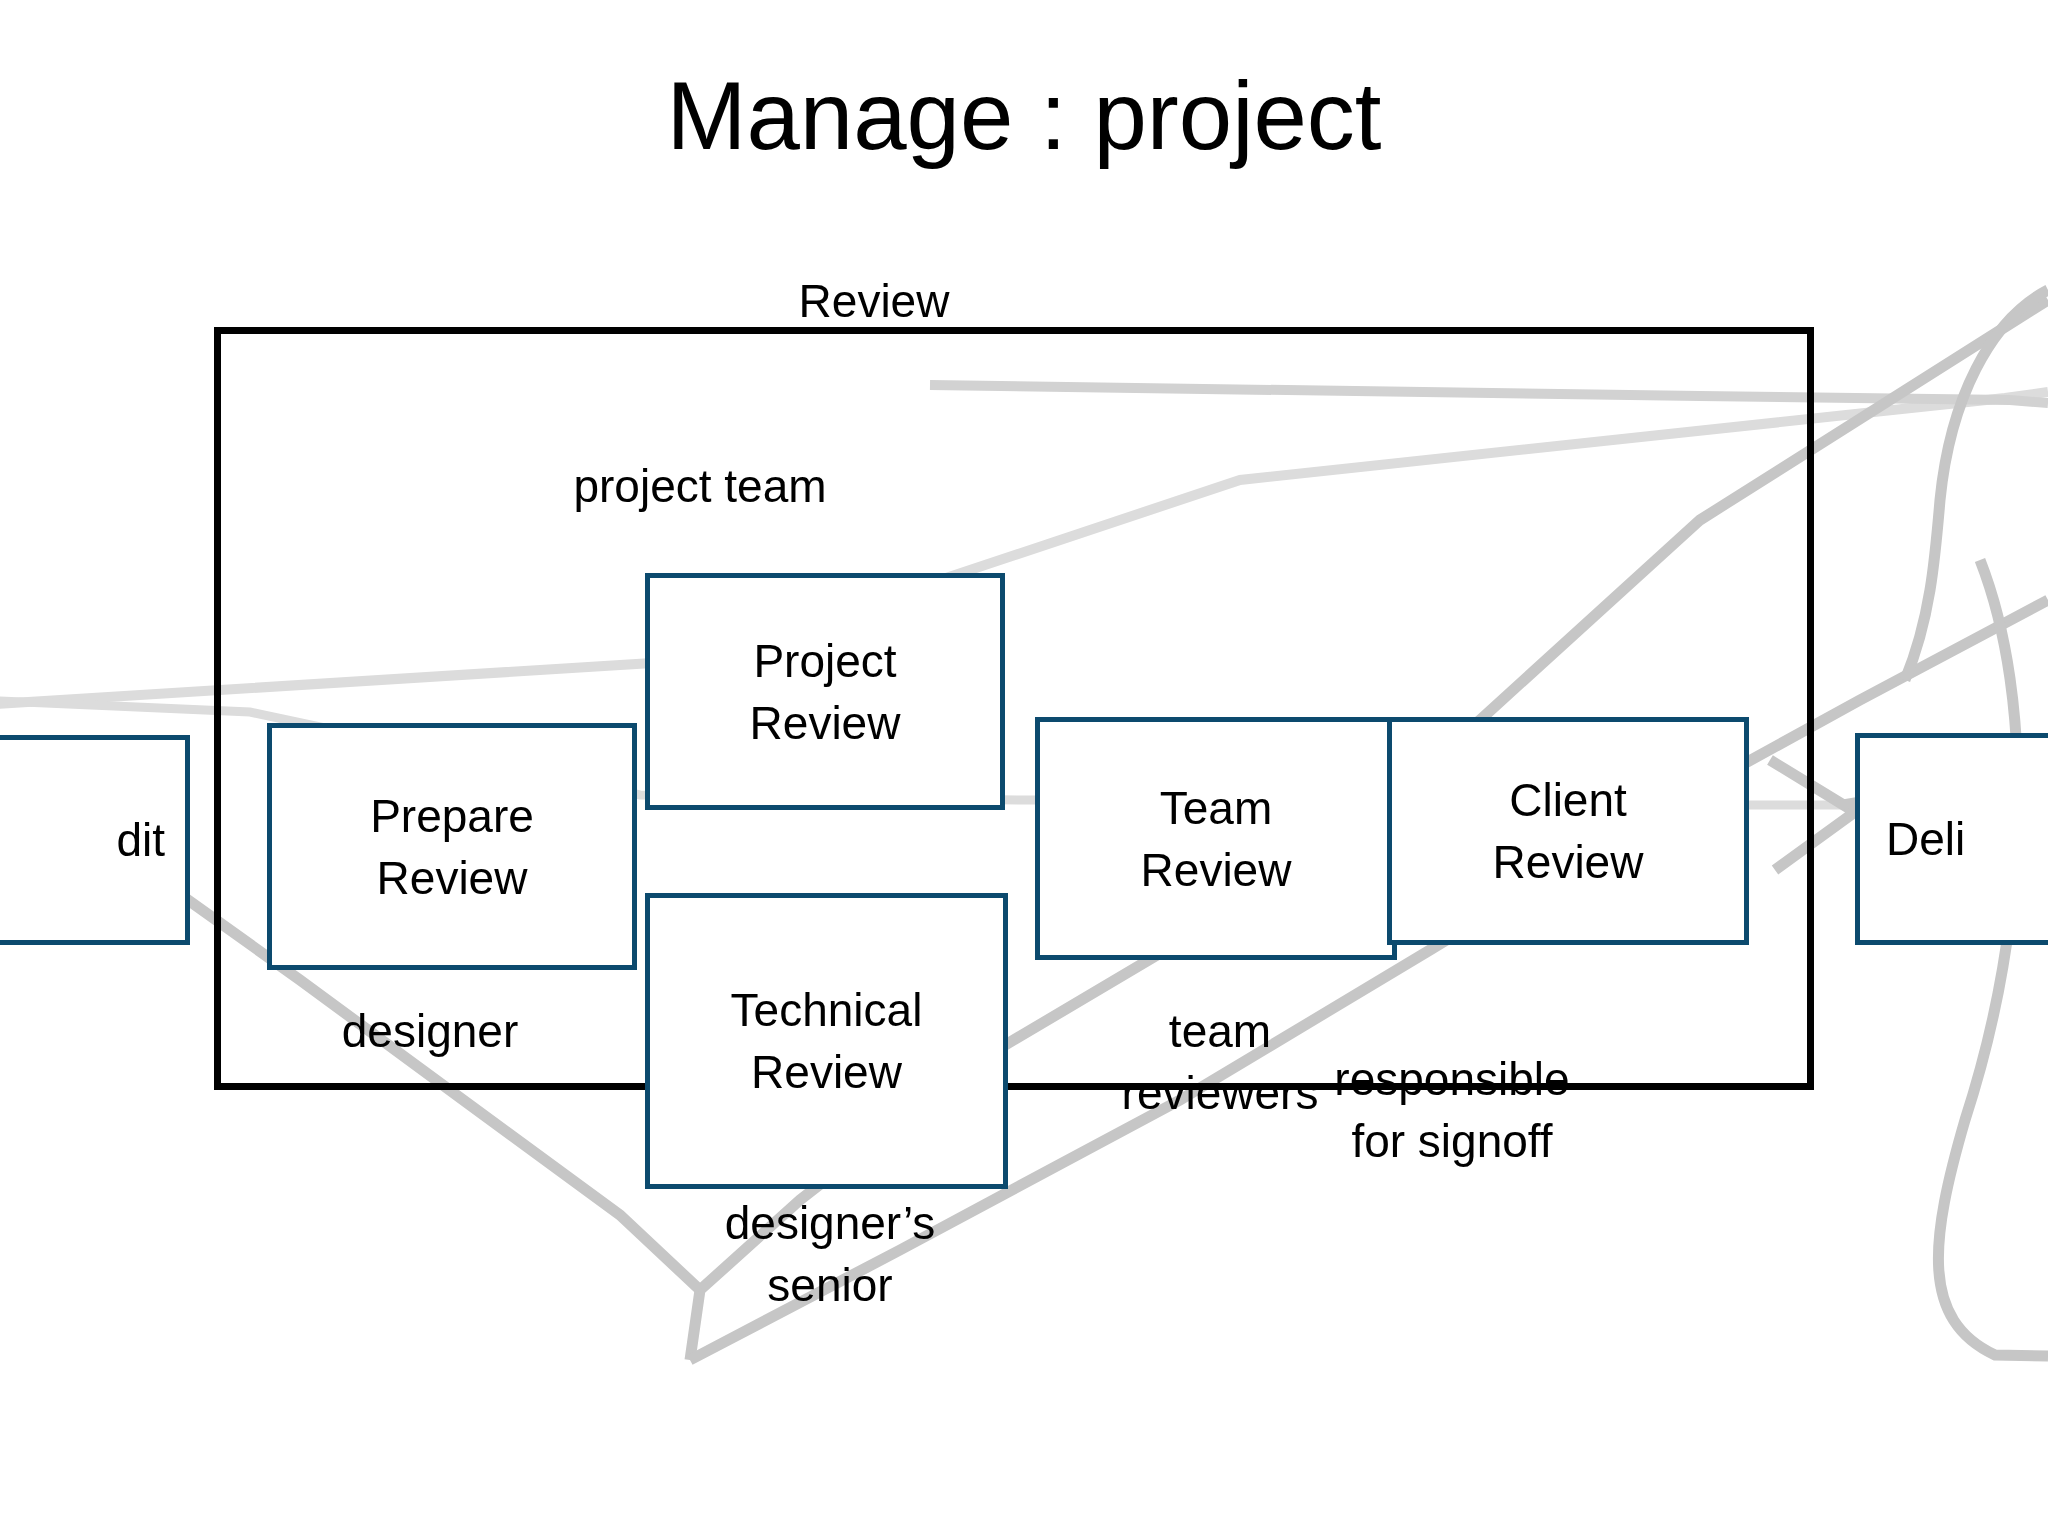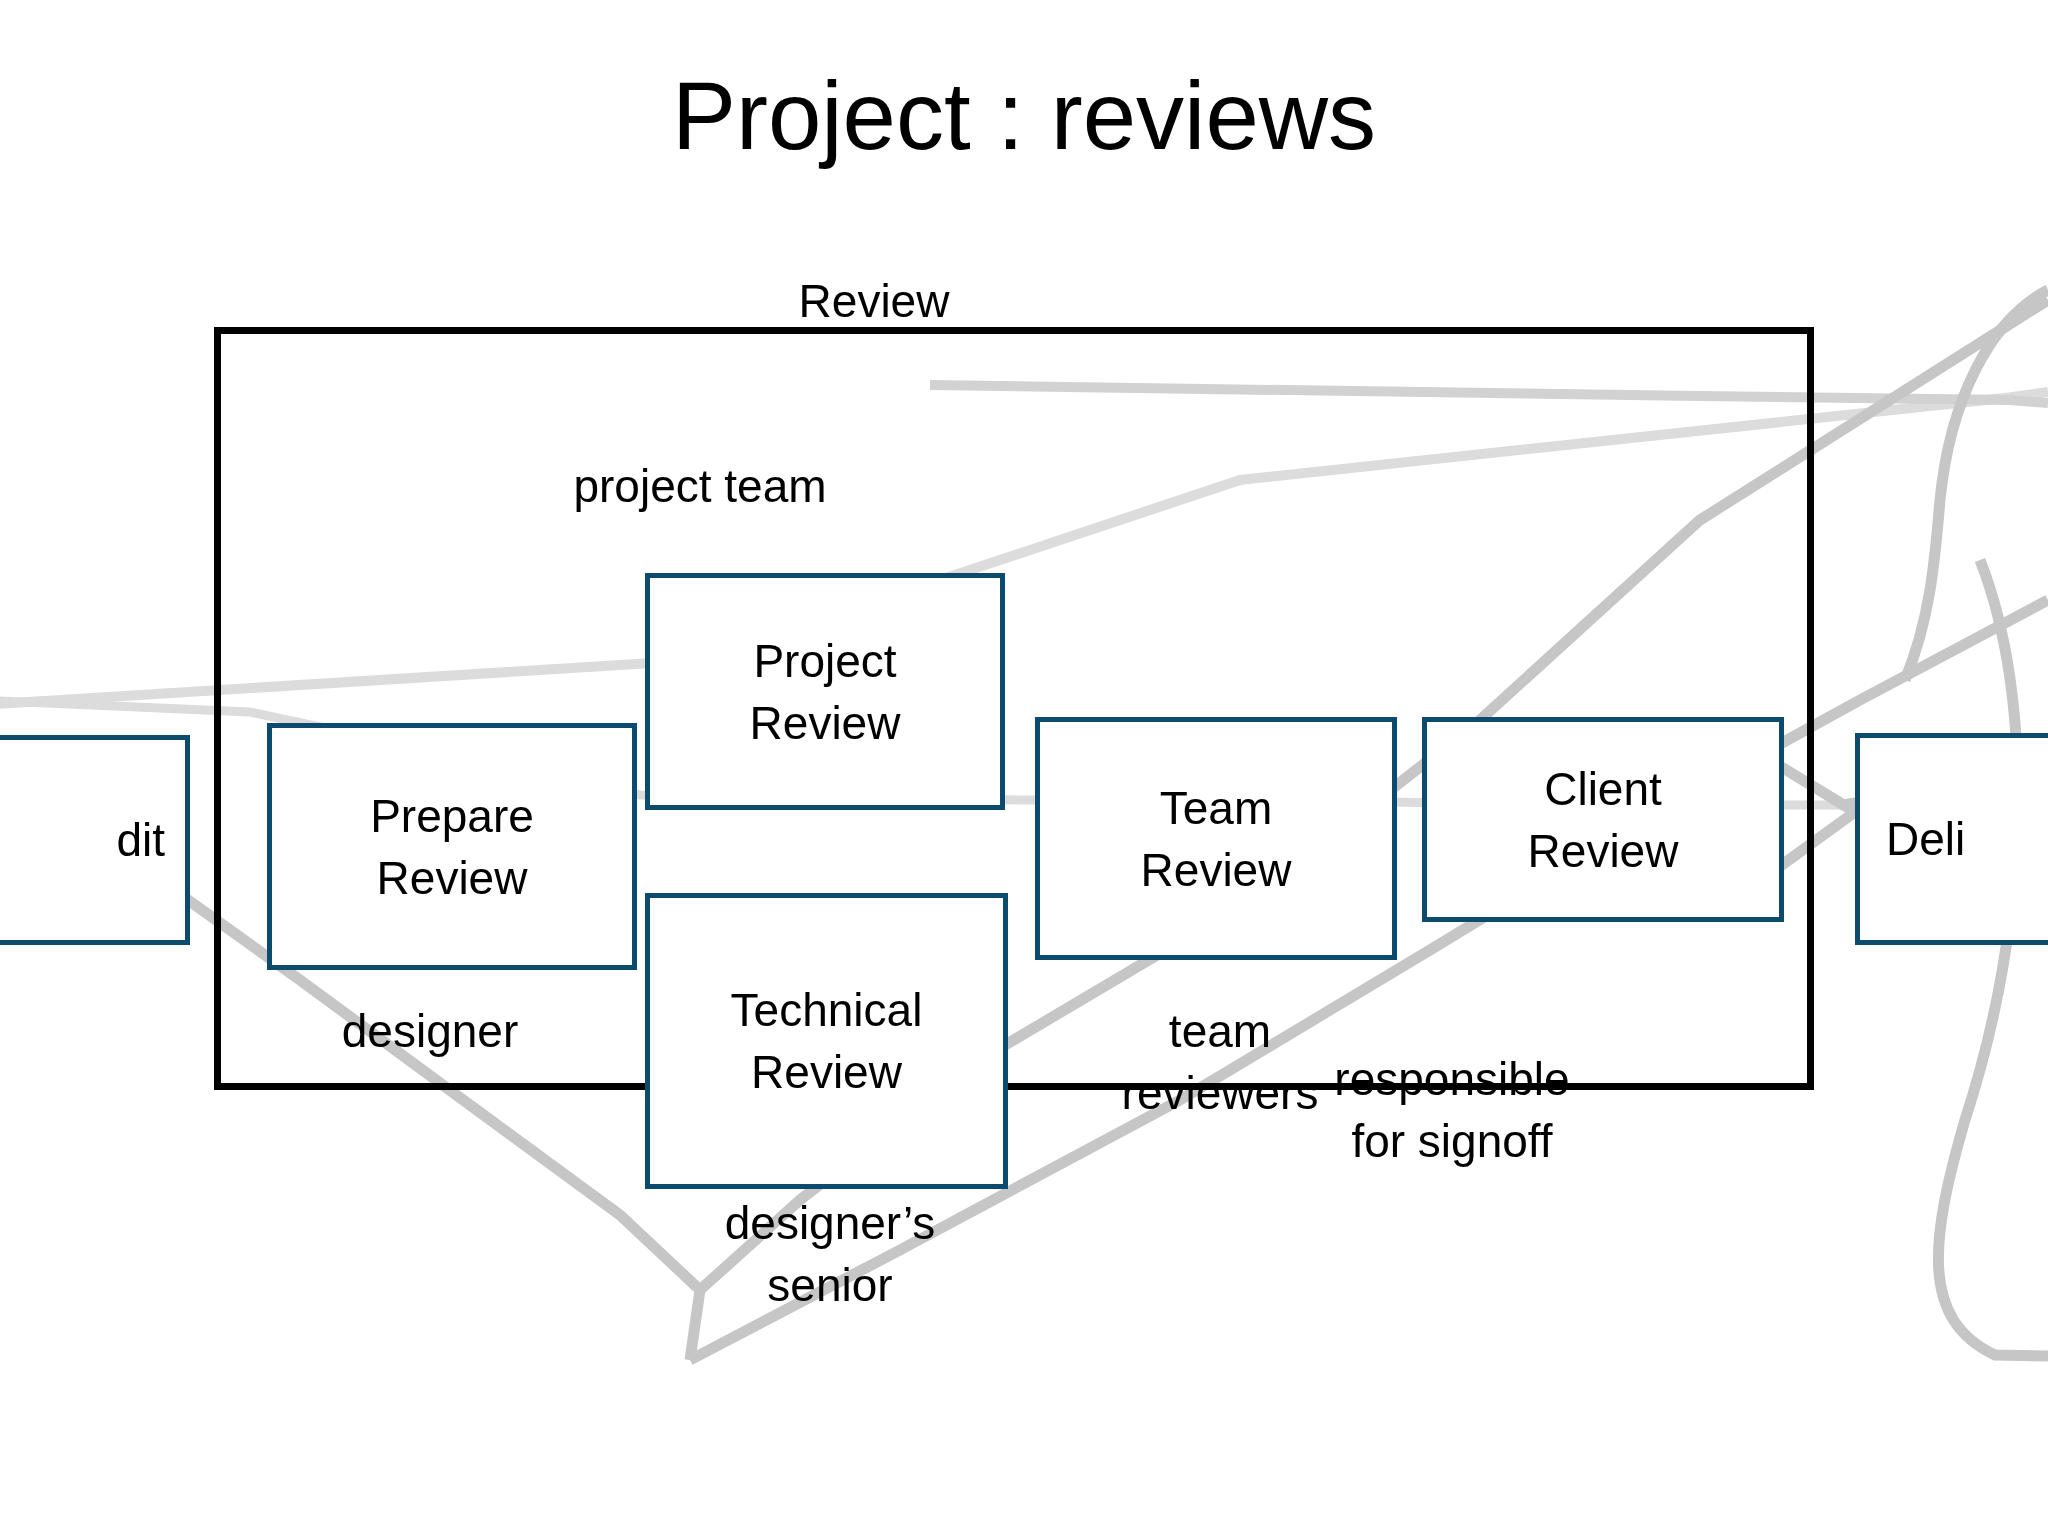--- a/index.html
+++ b/index.html
@@ -84,21 +84,21 @@
   }
   .node.clipped-right {
     border-right: none;
   }
 </style>
 </head>
 <body>
 
 <div id="stage">
 
-  <div id="slide-title">Project : reviews</div>
+  <div id="slide-title">Manage : project</div>
 
   <svg id="connectors" viewBox="0 0 2048 1536" xmlns="http://www.w3.org/2000/svg">
     <g fill="none" stroke="#c6c6c6" stroke-width="11" stroke-linecap="butt" stroke-linejoin="miter">
 
       <path d="M -20 705 L 700 660 L 1240 480 L 2005 398 L 2048 392" stroke="#dcdcdc" stroke-width="10"></path>
 
       <path d="M 930 385 L 1700 396 L 2010 400 L 2048 403" stroke="#d2d2d2" stroke-width="10"></path>
 
       <path d="M -20 700 L 250 712 L 640 795 L 1018 800 L 1280 800 L 1560 805 L 1840 805" stroke="#dcdcdc" stroke-width="9"></path>
 
@@ -154,21 +154,21 @@
   <div class="node" style="left:645px; top:893px; width:363px; height:296px;">
     <span class="node-label">Technical
 Review</span>
   </div>
 
   <div class="node" style="left:1035px; top:717px; width:362px; height:243px;">
     <span class="node-label">Team
 Review</span>
   </div>
 
-  <div class="node" style="left:1422px; top:717px; width:362px; height:205px;">
+  <div class="node" style="left:1387px; top:717px; width:362px; height:228px;">
     <span class="node-label">Client
 Review</span>
   </div>
 
   <div class="node clipped-right" style="left:1855px; top:733px; width:253px; height:212px; justify-content:flex-start; padding-left:26px;">
     <span class="node-label">Deli</span>
   </div>
 
 </div>
 

